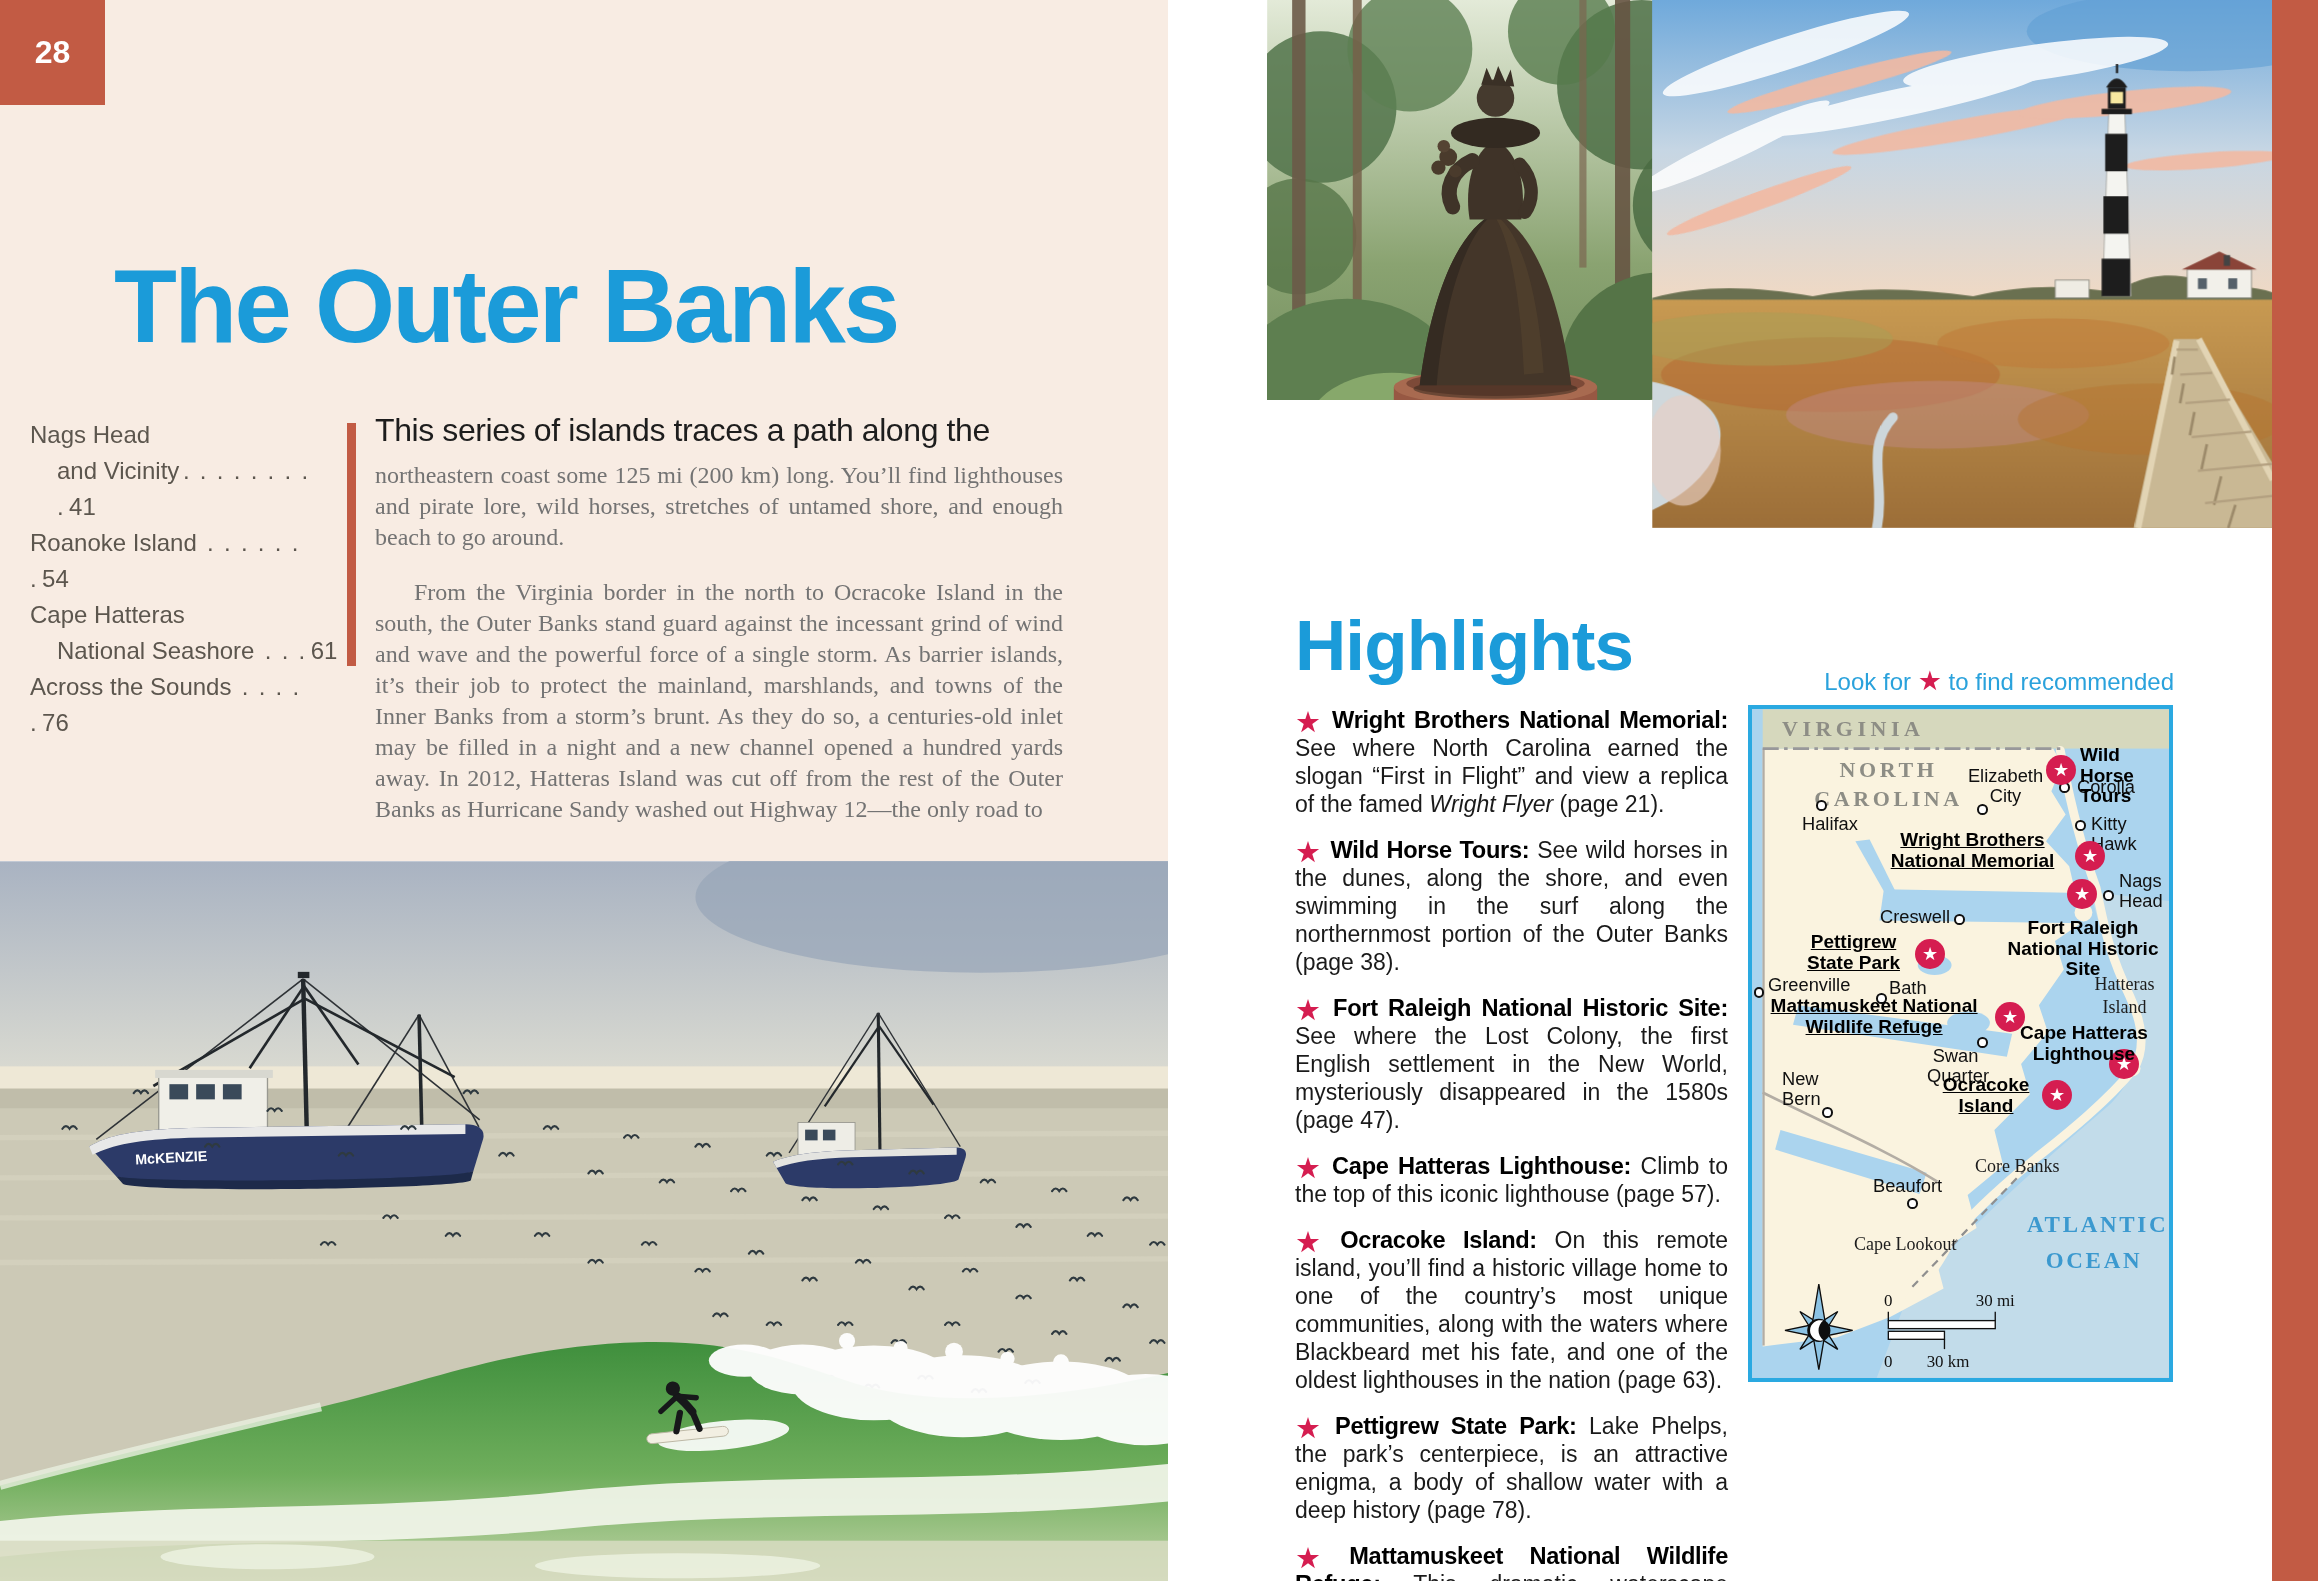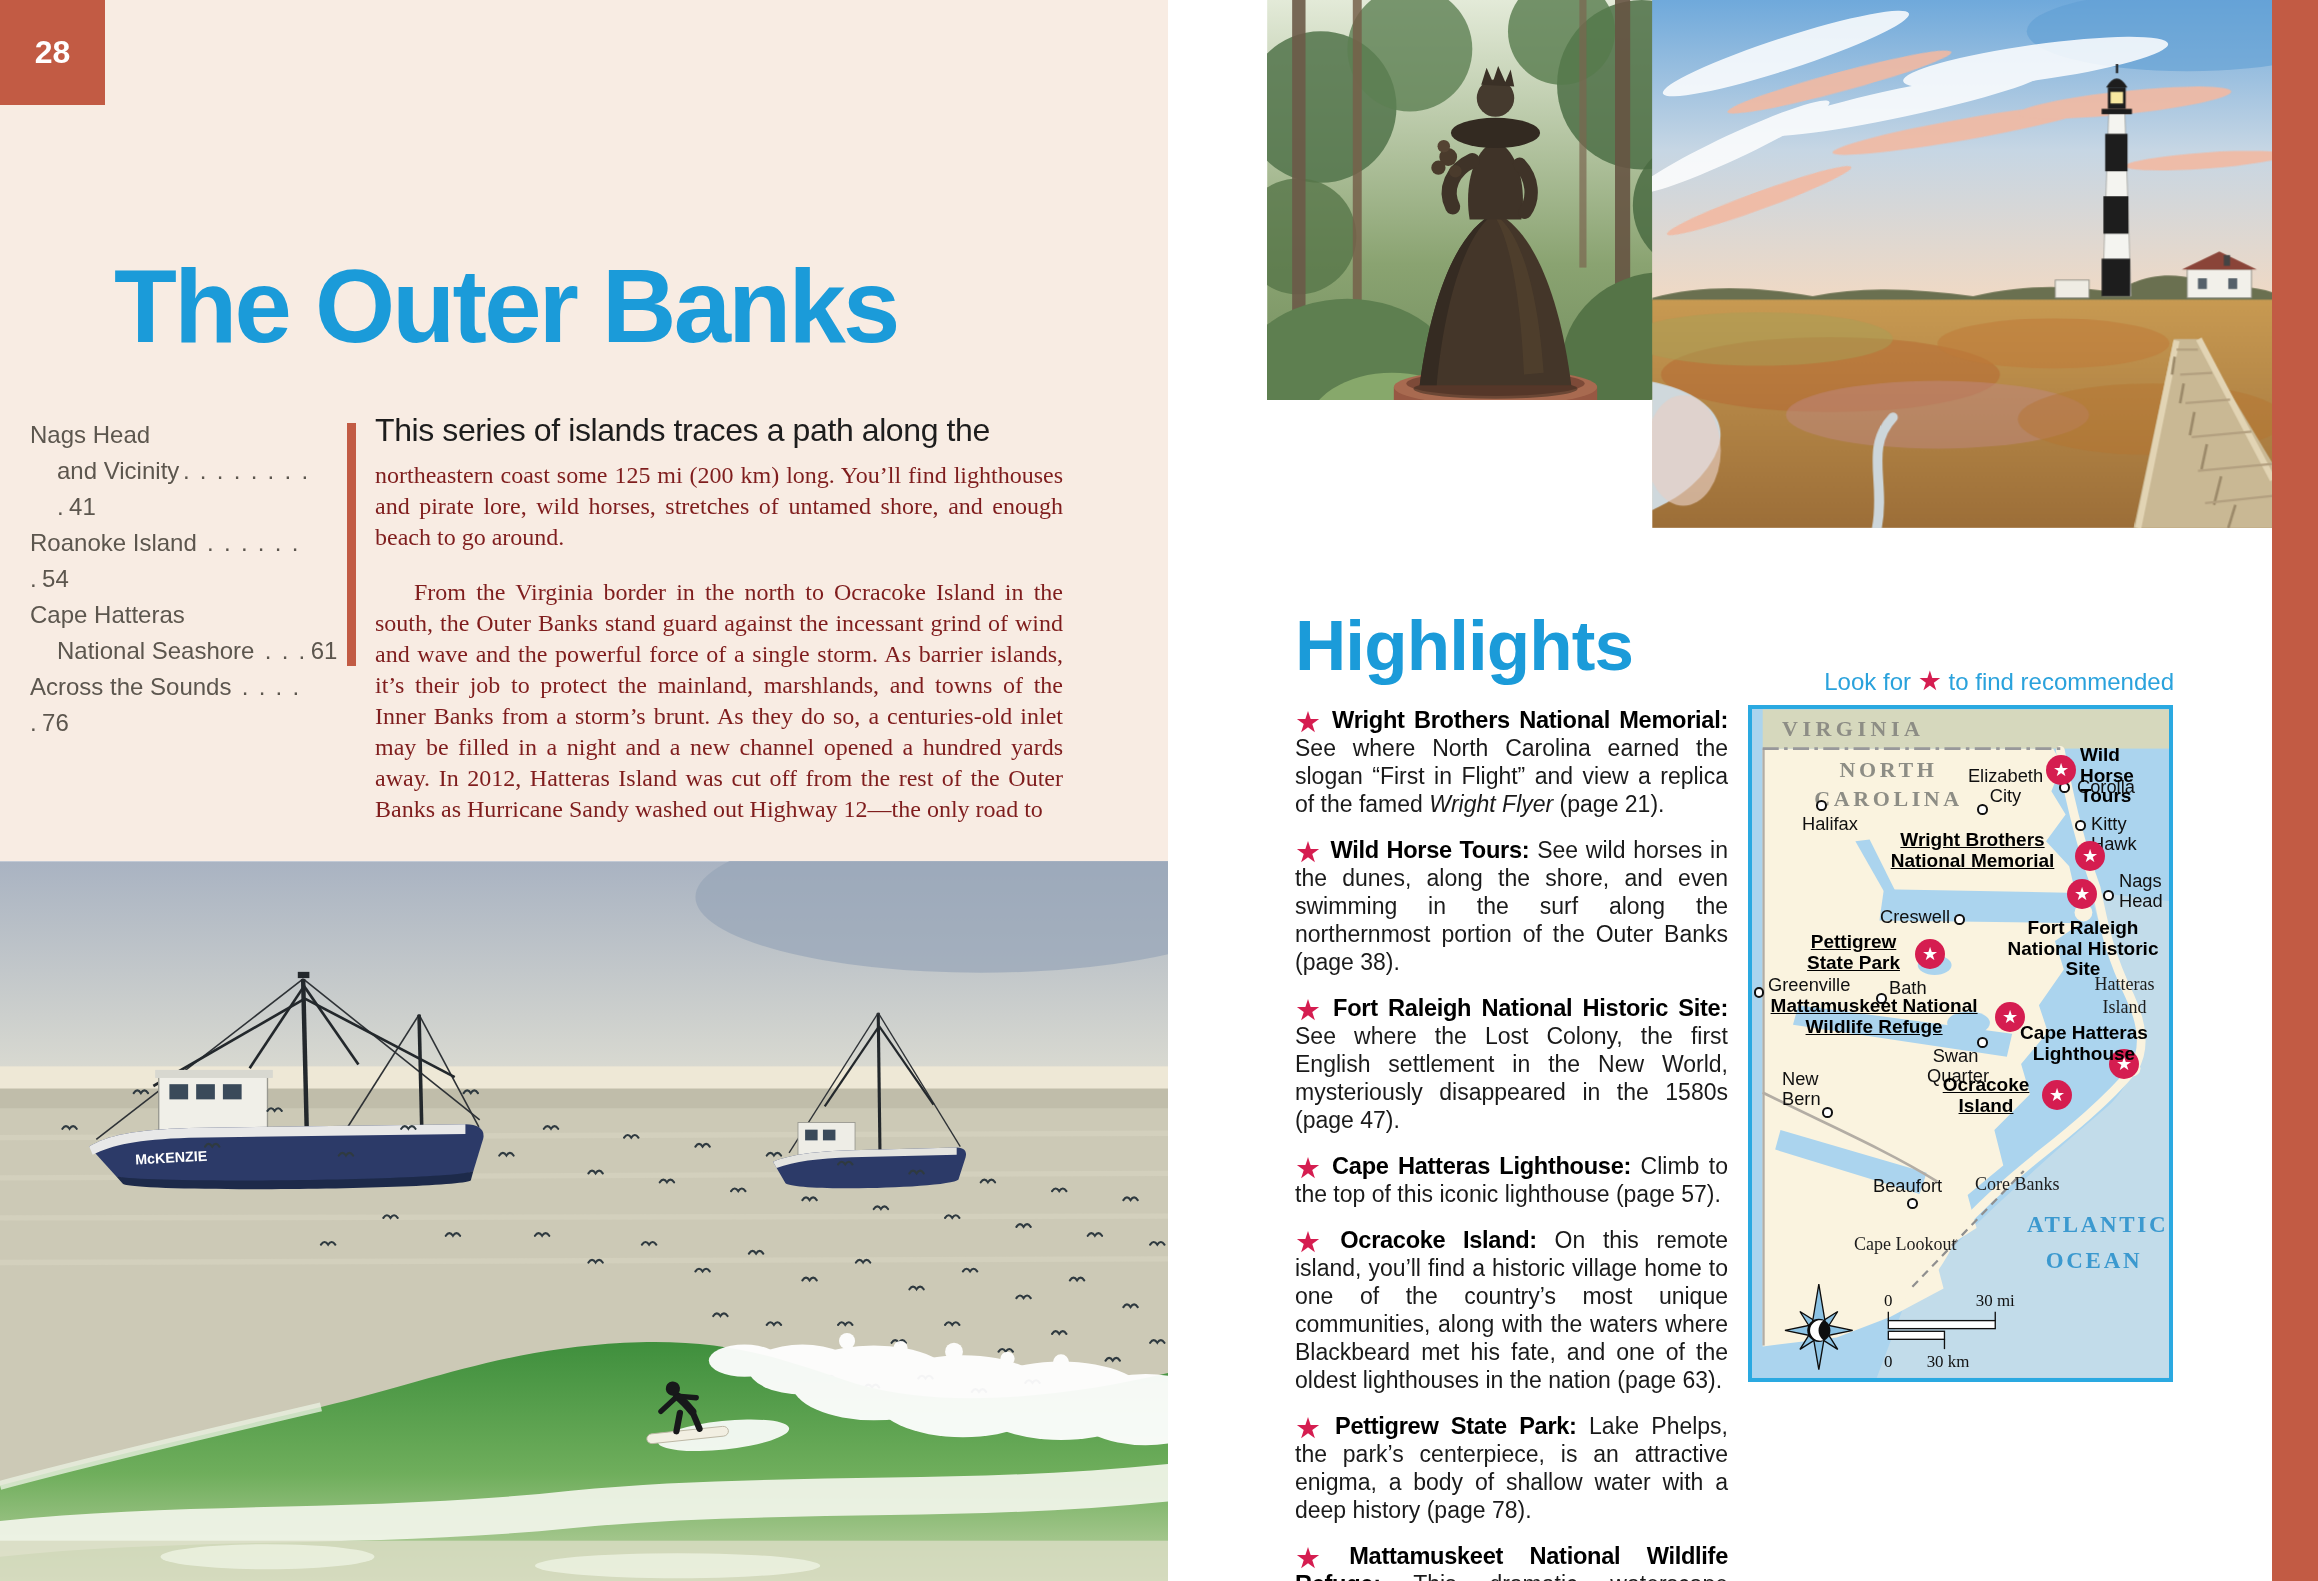--- a/index.html
+++ b/index.html
@@ -12,21 +12,21 @@
   .pagenum-box{left:0;top:0;width:105px;height:105px;background:#c25b44;color:#ffffff;
                font-weight:bold;font-size:32px;display:flex;align-items:center;justify-content:center;}
   .chapter-title{left:114px;top:248px;width:999px;color:#1b9bd9;font-weight:bold;
                  font-size:103px;letter-spacing:-2.7px;white-space:nowrap;}
   .toc{left:30px;top:417px;width:312px;font-size:24px;line-height:36px;color:#5c564e;}
   .toc-indent{padding-left:27px;}
   .toc-dots{letter-spacing:1.8px;margin:0 3.6px;}
   .divider-bar{left:347px;top:423px;width:9px;height:243px;background:#c25b44;}
   .intro{left:375px;top:412px;width:688px;}
   .intro-lead{font-size:32px;letter-spacing:-0.4px;color:#1d1d1d;white-space:nowrap;}
-  .intro-body{font-family:"Liberation Serif",serif;font-size:24px;line-height:31px;color:#7f1d1d;
+  .intro-body{font-family:"Liberation Serif",serif;font-size:24px;line-height:31px;color:#737373;
               text-align:justify;margin-top:10.7px;}
   .intro-body.p2{text-indent:39px;margin-top:0;}
 
   
   .photo{overflow:hidden;}
   .accent-strip{left:2272px;top:0;width:46px;height:1581px;background:#c25b44;}
 
   
   .hl-title{left:1295px;top:605px;color:#1b9bd9;font-weight:bold;font-size:71px;letter-spacing:-0.9px;}
   .legend{left:1694px;top:622px;width:480px;text-align:right;font-size:24px;line-height:33px;color:#2aa2dc;margin-top:43px;}
@@ -486,21 +486,21 @@
 
     <div class="m-poi" style="left:328px;top:36px;width:93px;">Wild Horse Tours</div>
     <div class="m-poi tr" style="left:125px;top:121px;width:191px;">Wright Brothers National Memorial</div>
     <div class="m-poi tc" style="left:250px;top:209px;width:162px;">Fort Raleigh National Historic Site</div>
     <div class="m-poi tr" style="left:46px;top:223px;width:111px;">Pettigrew State Park</div>
     <div class="m-poi tr" style="left:7.1px;top:287px;width:230px;">Mattamuskeet National Wildlife Refuge</div>
     <div class="m-poi tc" style="left:260px;top:314px;width:144px;">Cape Hatteras Lighthouse</div>
     <div class="m-poi tr" style="left:185px;top:366px;width:98px;">Ocracoke Island</div>
 
     <div class="m-feat tc" style="left:326px;top:264px;width:93px;">Hatteras Island</div>
-    <div class="m-feat" style="left:223px;top:464px;text-align:right;">Core Banks</div>
+    <div class="m-feat" style="left:223px;top:446px;text-align:right;">Core Banks</div>
     <div class="m-feat" style="left:102px;top:524px;">Cape Lookout</div>
     <div class="m-ocean" style="left:275px;top:498px;width:134px;">
       <div>ATLANTIC</div>
       <div>OCEAN</div>
     </div>
   </div>
 
 </div>
 
 

